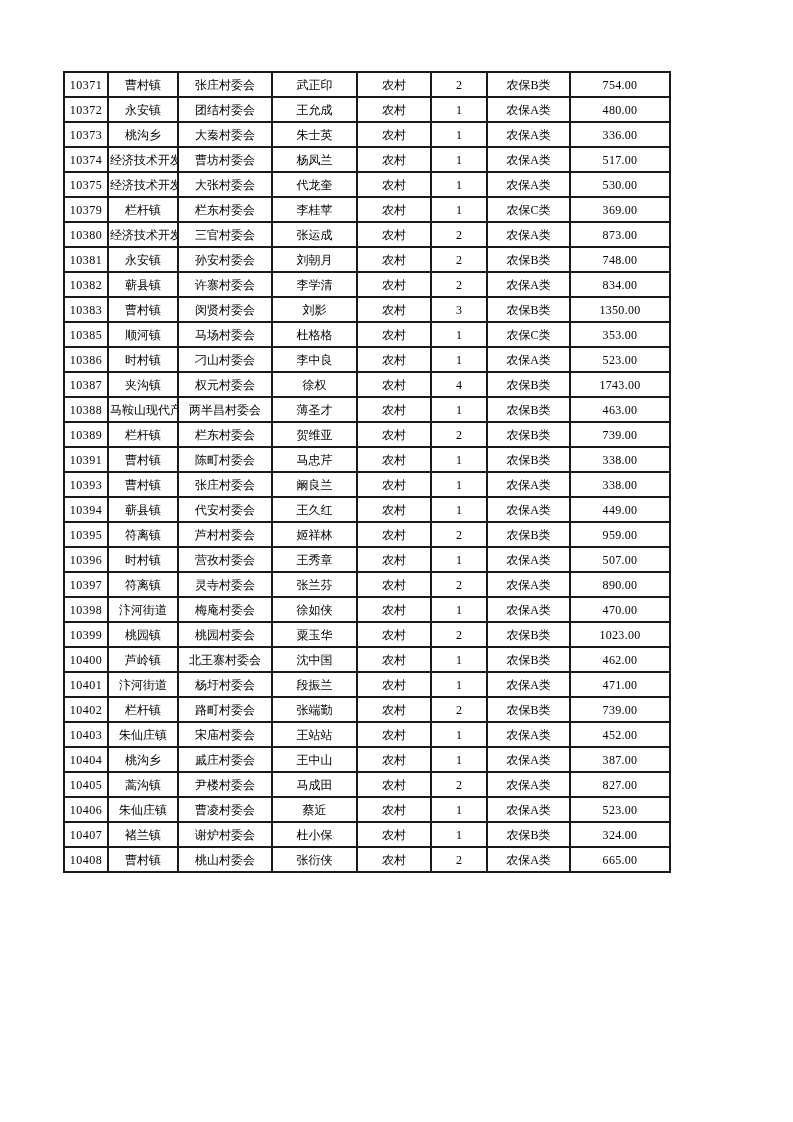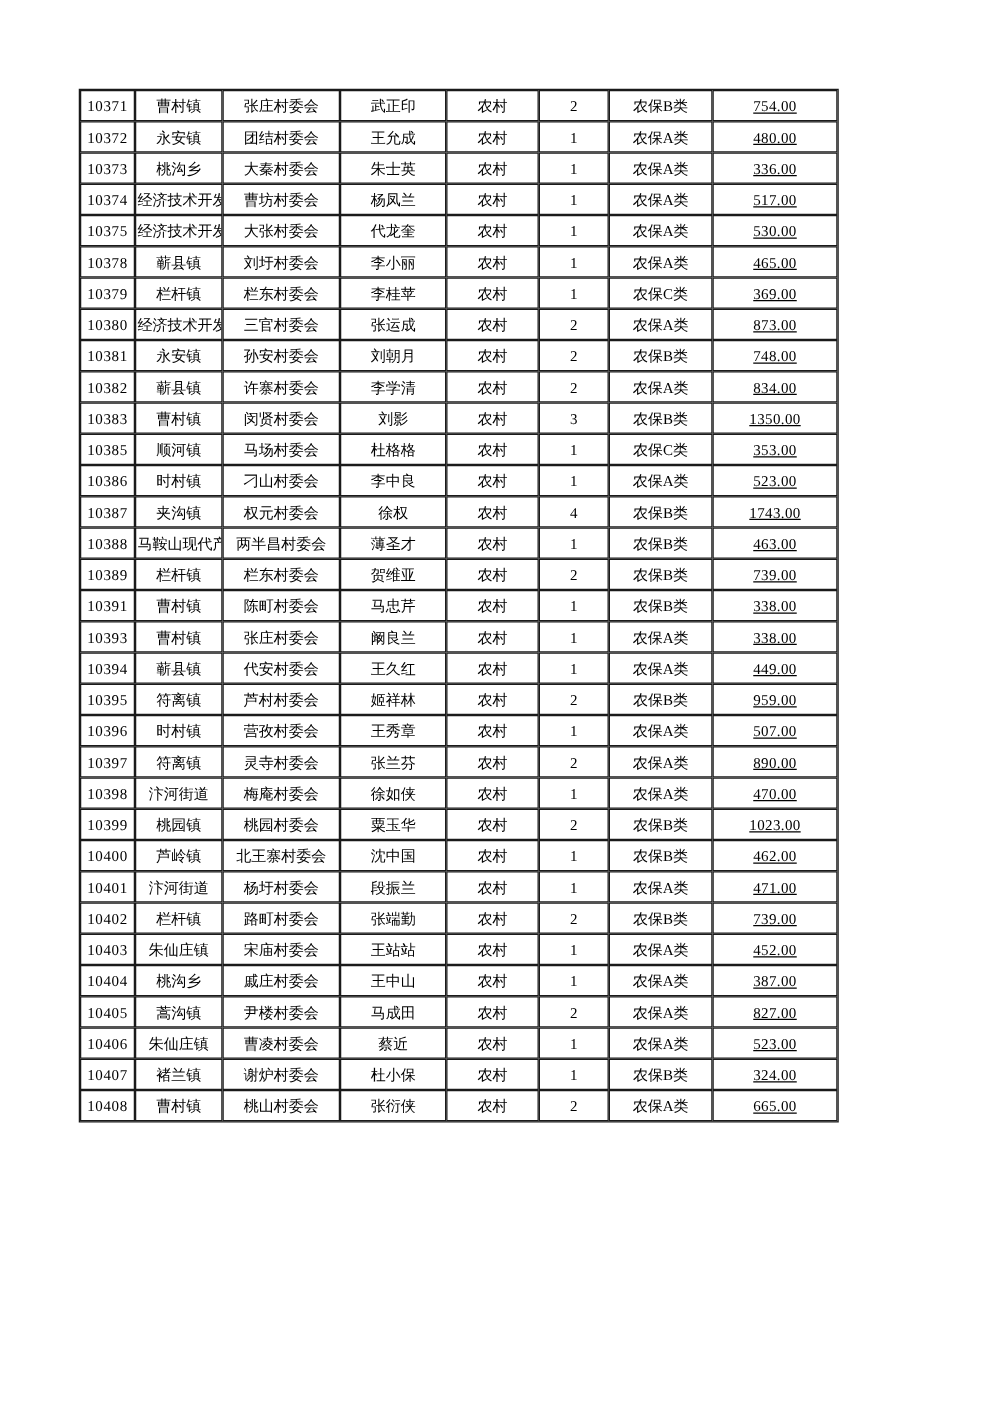--- a/index.html
+++ b/index.html
@@ -47,21 +47,21 @@
   }
   col.c-id     { width: 44px; }
   col.c-town   { width: 70px; }
   col.c-village{ width: 94px; }
   col.c-name   { width: 85px; }
   col.c-cat    { width: 74px; }
   col.c-count  { width: 56px; }
   col.c-class  { width: 83px; }
   col.c-amount { width: 100px; }
   td.col-id { letter-spacing: 0.5px; }
-  td.col-amount { letter-spacing: 0.3px; text-decoration: underline; }
+  td.col-amount { letter-spacing: 0.3px; }
 </style>
 </head>
 <body>
 
 <div class="sheet">
   <table class="records">
     <colgroup>
       <col class="c-id">
       <col class="c-town">
       <col class="c-village">
@@ -116,30 +116,20 @@
           <td class="col-id">10375</td>
           <td class="col-town">经济技术开发区北杨寨</td>
           <td class="col-village">大张村委会</td>
           <td class="col-name">代龙奎</td>
           <td class="col-category">农村</td>
           <td class="col-count">1</td>
           <td class="col-insurance_class">农保A类</td>
           <td class="col-amount">530.00</td>
         </tr>
         <tr>
-          <td class="col-id">10378</td>
-          <td class="col-town">蕲县镇</td>
-          <td class="col-village">刘圩村委会</td>
-          <td class="col-name">李小丽</td>
-          <td class="col-category">农村</td>
-          <td class="col-count">1</td>
-          <td class="col-insurance_class">农保A类</td>
-          <td class="col-amount">465.00</td>
-        </tr>
-        <tr>
           <td class="col-id">10379</td>
           <td class="col-town">栏杆镇</td>
           <td class="col-village">栏东村委会</td>
           <td class="col-name">李桂苹</td>
           <td class="col-category">农村</td>
           <td class="col-count">1</td>
           <td class="col-insurance_class">农保C类</td>
           <td class="col-amount">369.00</td>
         </tr>
         <tr>

